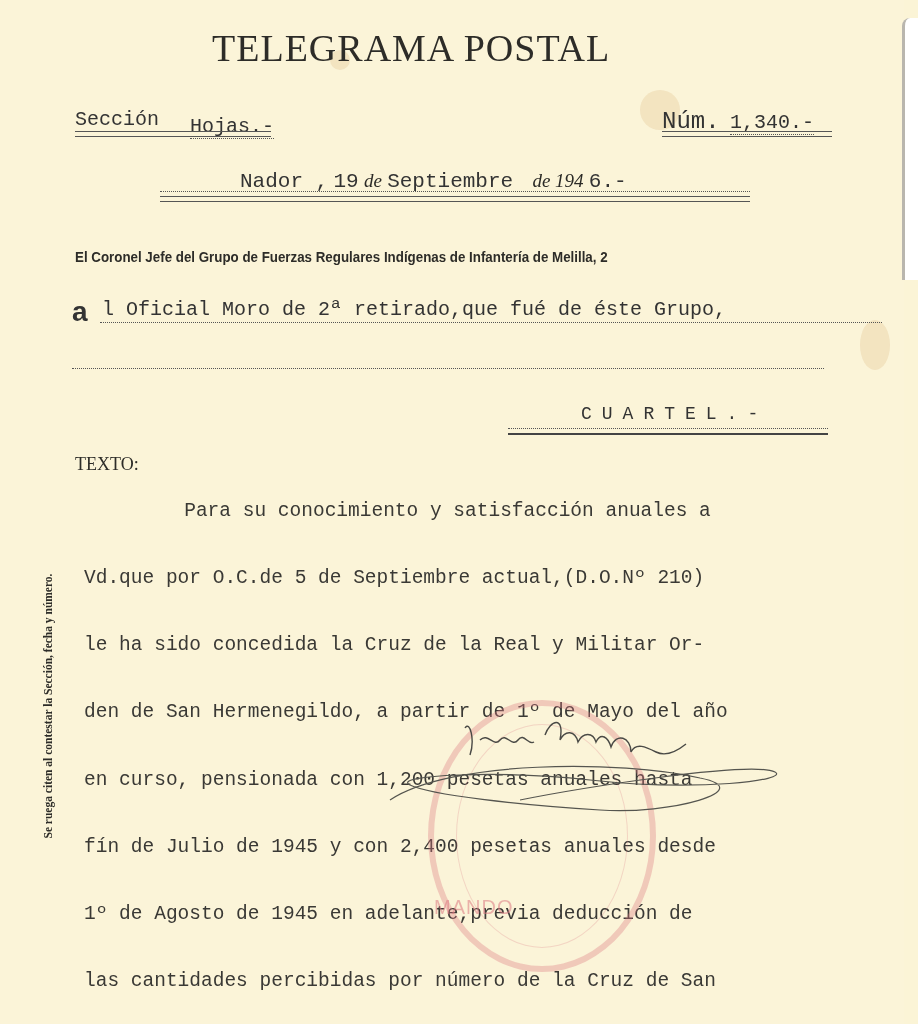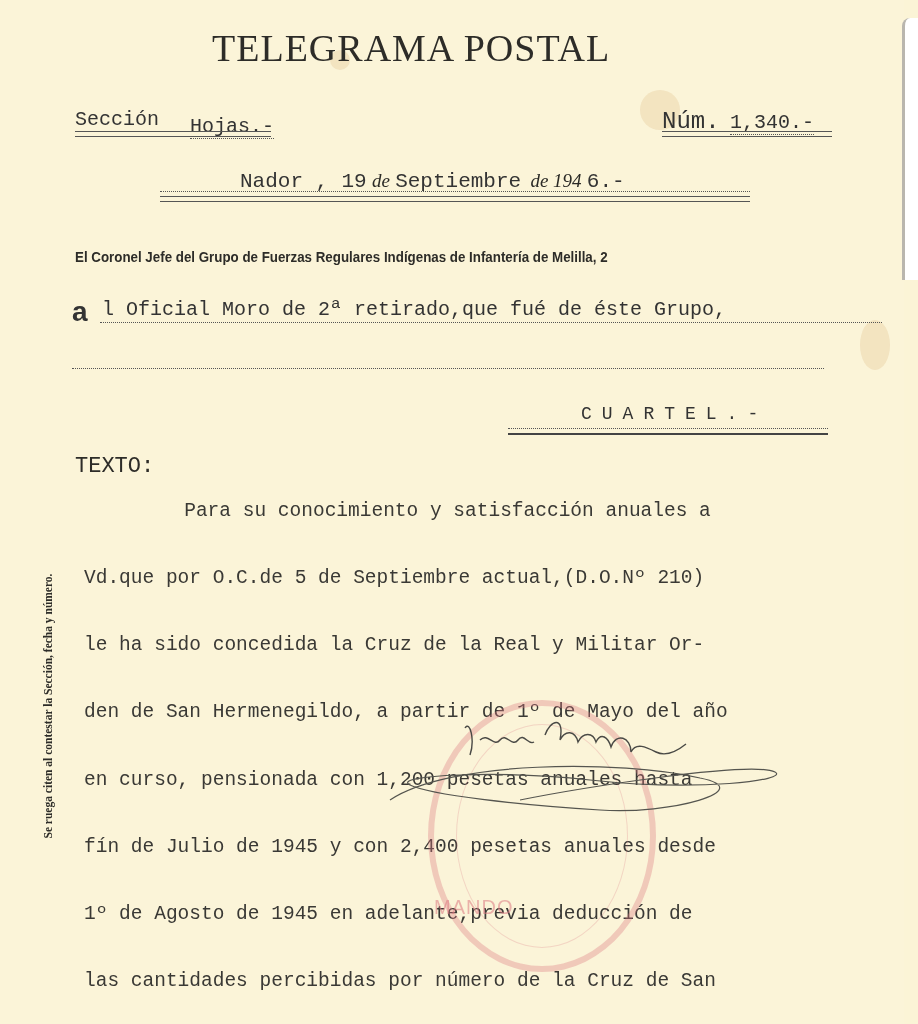--- a/index.html
+++ b/index.html
@@ -43,21 +43,21 @@
     .from {
       position: absolute; left: 75px; top: 248px;
       font-family: "Liberation Sans", sans-serif; font-weight: bold; font-size: 15.5px;
       transform: scaleX(0.86); transform-origin: left; white-space: nowrap; color: #2d2c28;
     }
     .to-prefix { position: absolute; left: 72px; top: 296px; font-family: "Liberation Sans", sans-serif; font-size: 28px; font-weight: bold; color: #333; }
     .to-line1 { position: absolute; left: 102px; top: 298px; font-size: 20px; white-space: nowrap; }
     .to-line2 { position: absolute; left: 72px; top: 344px; font-size: 20px; white-space: nowrap; }
     .cuartel { position: absolute; left: 553px; top: 404px; font-size: 18px; letter-spacing: 10px; margin-left: 28px; }
 
-    .texto-label { position: absolute; left: 75px; top: 454px; font-family: Liberation Mono, monospace; font-size: 22px; color: #2d2c28; }
+    .texto-label { position: absolute; left: 75px; top: 454px; font-family: Liberation Serif, serif; font-size: 18px; color: #2d2c28; }
     .body-text {
       position: absolute; left: 84px; top: 455px;
       font-family: "Liberation Mono", monospace; font-size: 19.5px; line-height: 22.4px;
       color: #3a3935; white-space: pre;
     }
     .side-note {
       position: absolute; left: 28px; top: 700px;
       transform: rotate(-90deg); transform-origin: center;
       font-family: "Liberation Serif", serif; font-weight: bold; font-size: 11.5px;
       white-space: nowrap; width: 440px; text-align: center; color: #2d2c28;
@@ -90,24 +90,24 @@
   <span class="sec-label printed">Sección</span>
   <span class="sec-val typed dots">Hojas.-</span>
   <div class="dbl" style="left:75px;top:131px;width:196px;"></div>
 
   <span class="num-label printed">Núm.</span>
   <span class="num-val typed dots">1,340.-</span>
   <div class="dbl" style="left:662px;top:131px;width:170px;"></div>
 
   <div class="date-row">
     <span class="typed" style="margin-left:80px;">Nador ,</span>
-    <span class="typed" style="margin-left:8px;">19</span>
+    <span class="typed" style="">19</span>
     <span class="it">de</span>
     <span class="typed">Septiembre</span>
-    <span class="it" style="margin-left:4px;">de 194</span>
+    <span class="it" style="margin-left:14px;">de 194</span>
     <span class="typed">6.-</span>
   </div>
   <div style="position:absolute;left:160px;top:191px;width:590px;border-top:1px dotted #555;"></div>
   <div class="dbl" style="left:160px;top:196px;width:590px;"></div>
 
   <div class="from">El Coronel Jefe del Grupo de Fuerzas Regulares Indígenas de Infantería de Melilla, 2</div>
 
   <span class="to-prefix">a</span>
   <span class="to-line1 typed">l Oficial Moro de 2ª retirado,que fué de éste Grupo,</span>
   <div style="position:absolute;left:100px;top:322px;width:782px;border-top:1px dotted #555;"></div>

